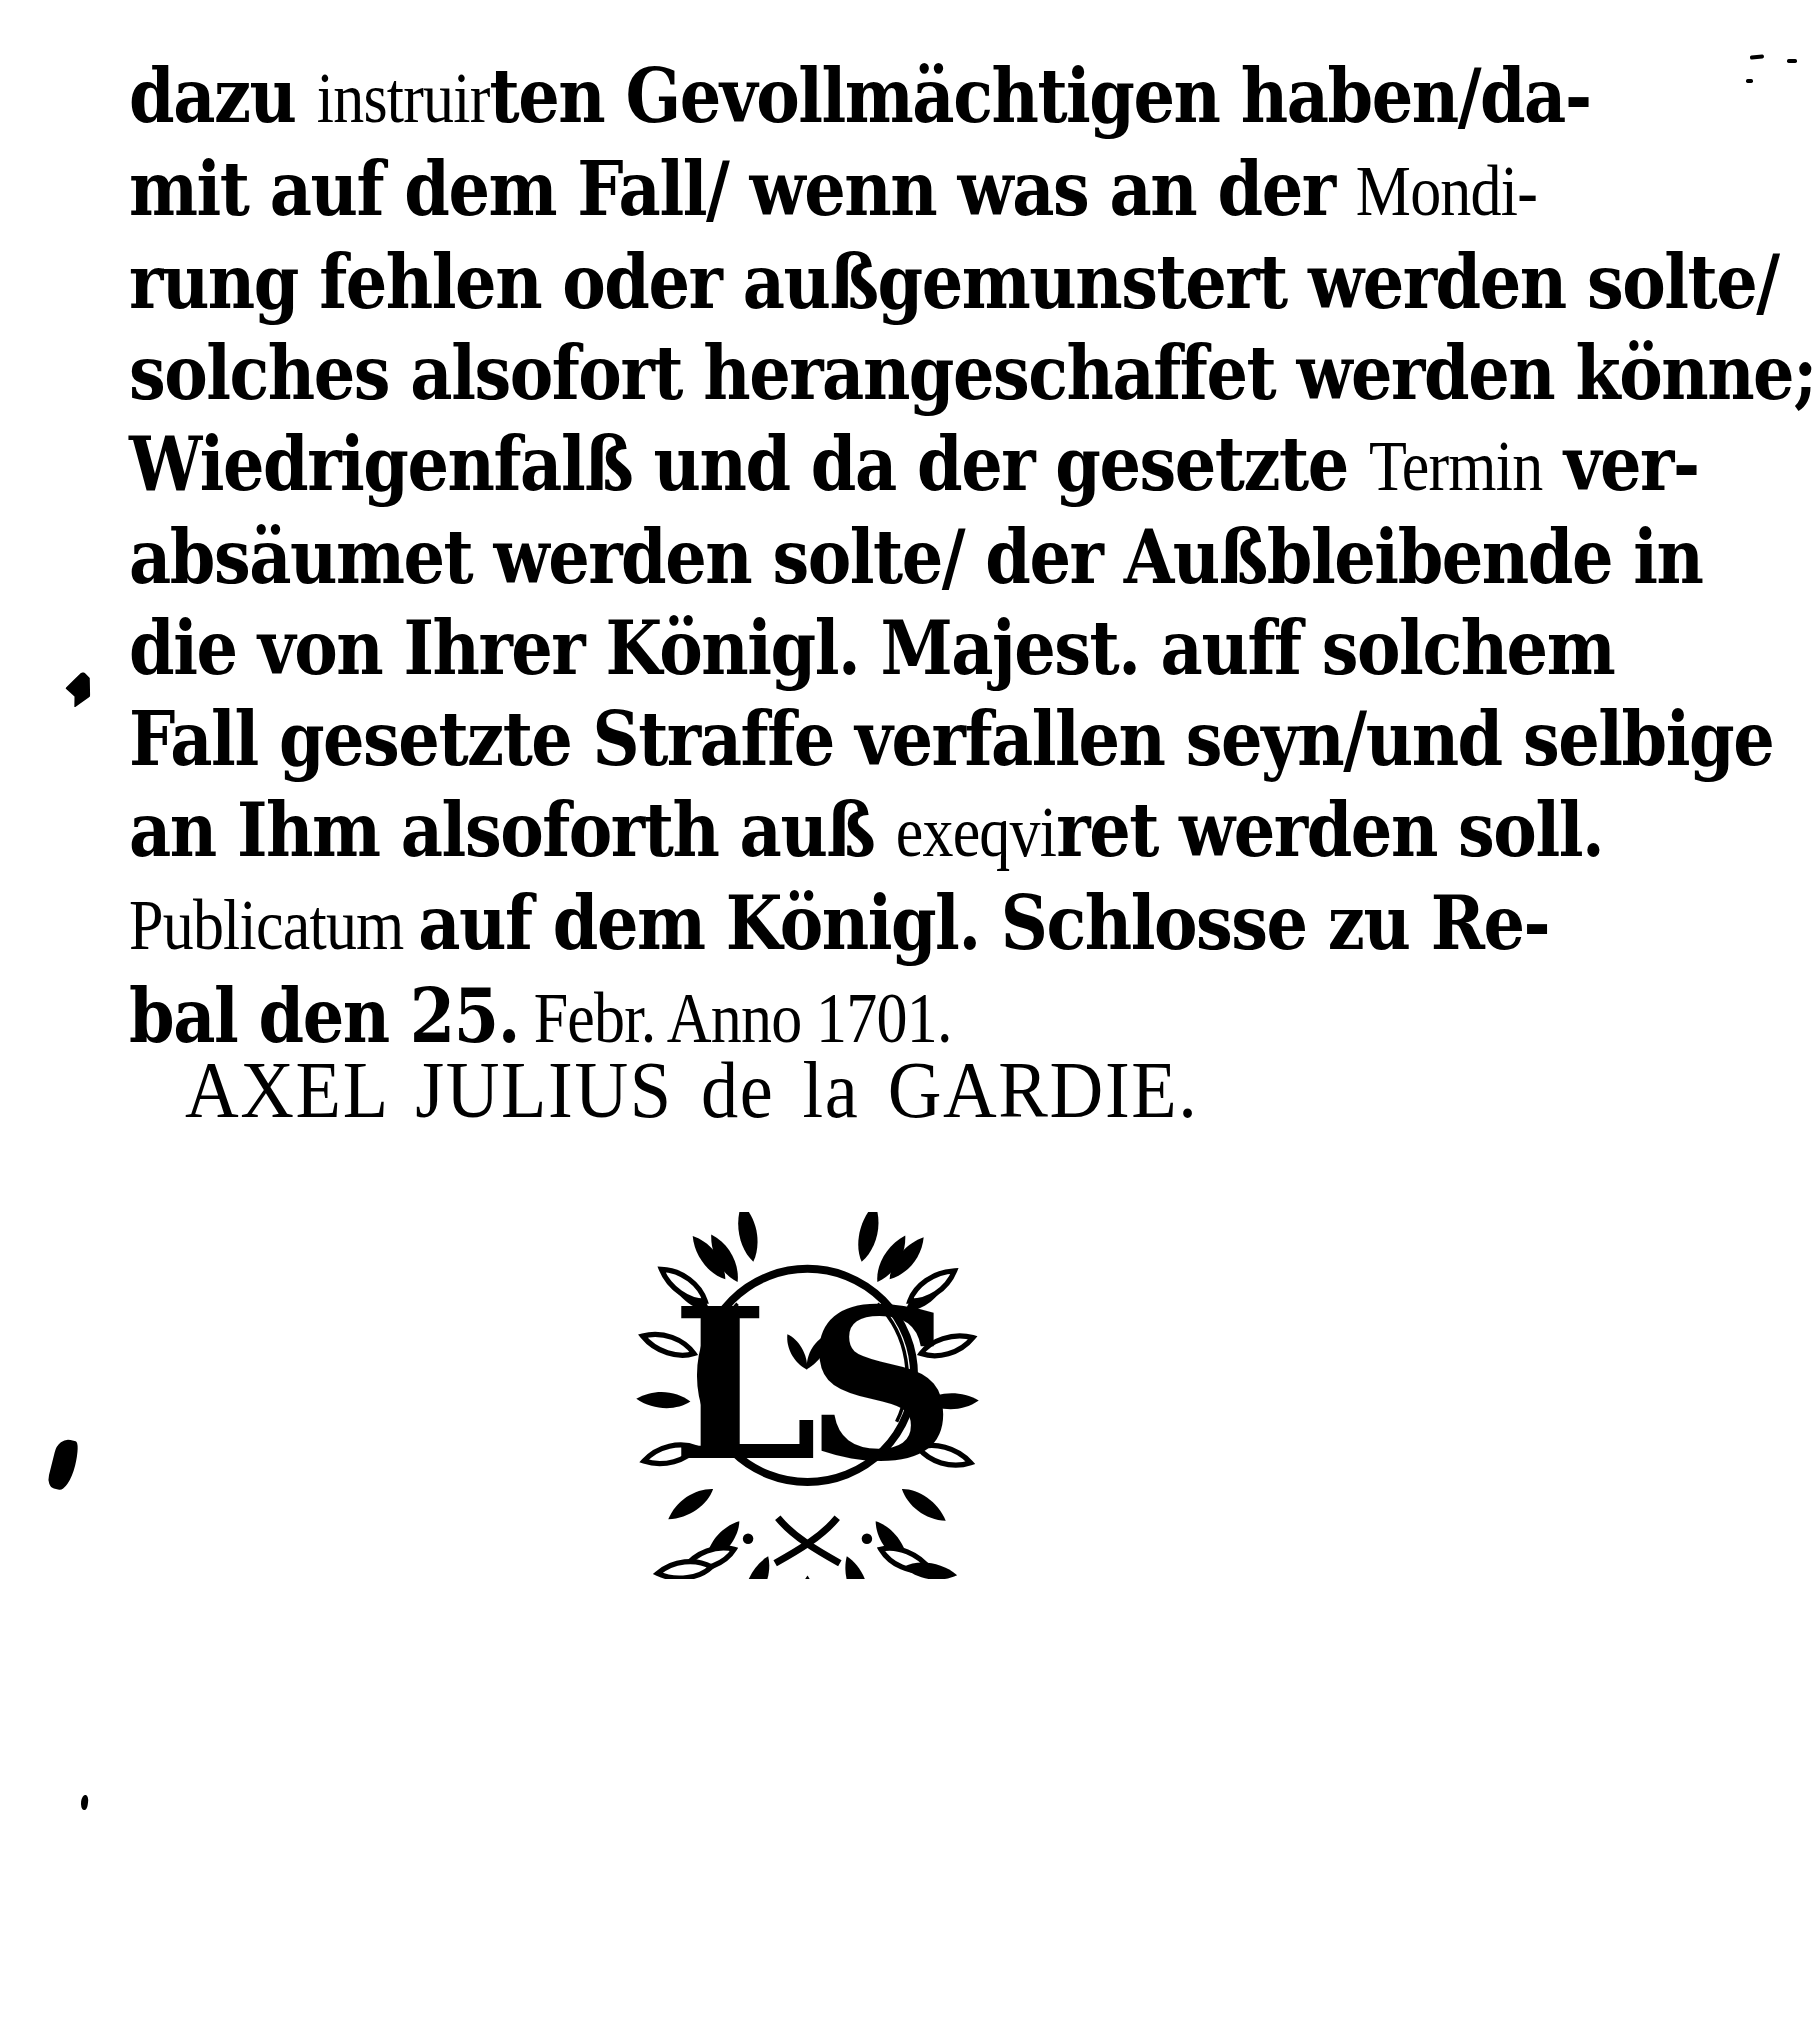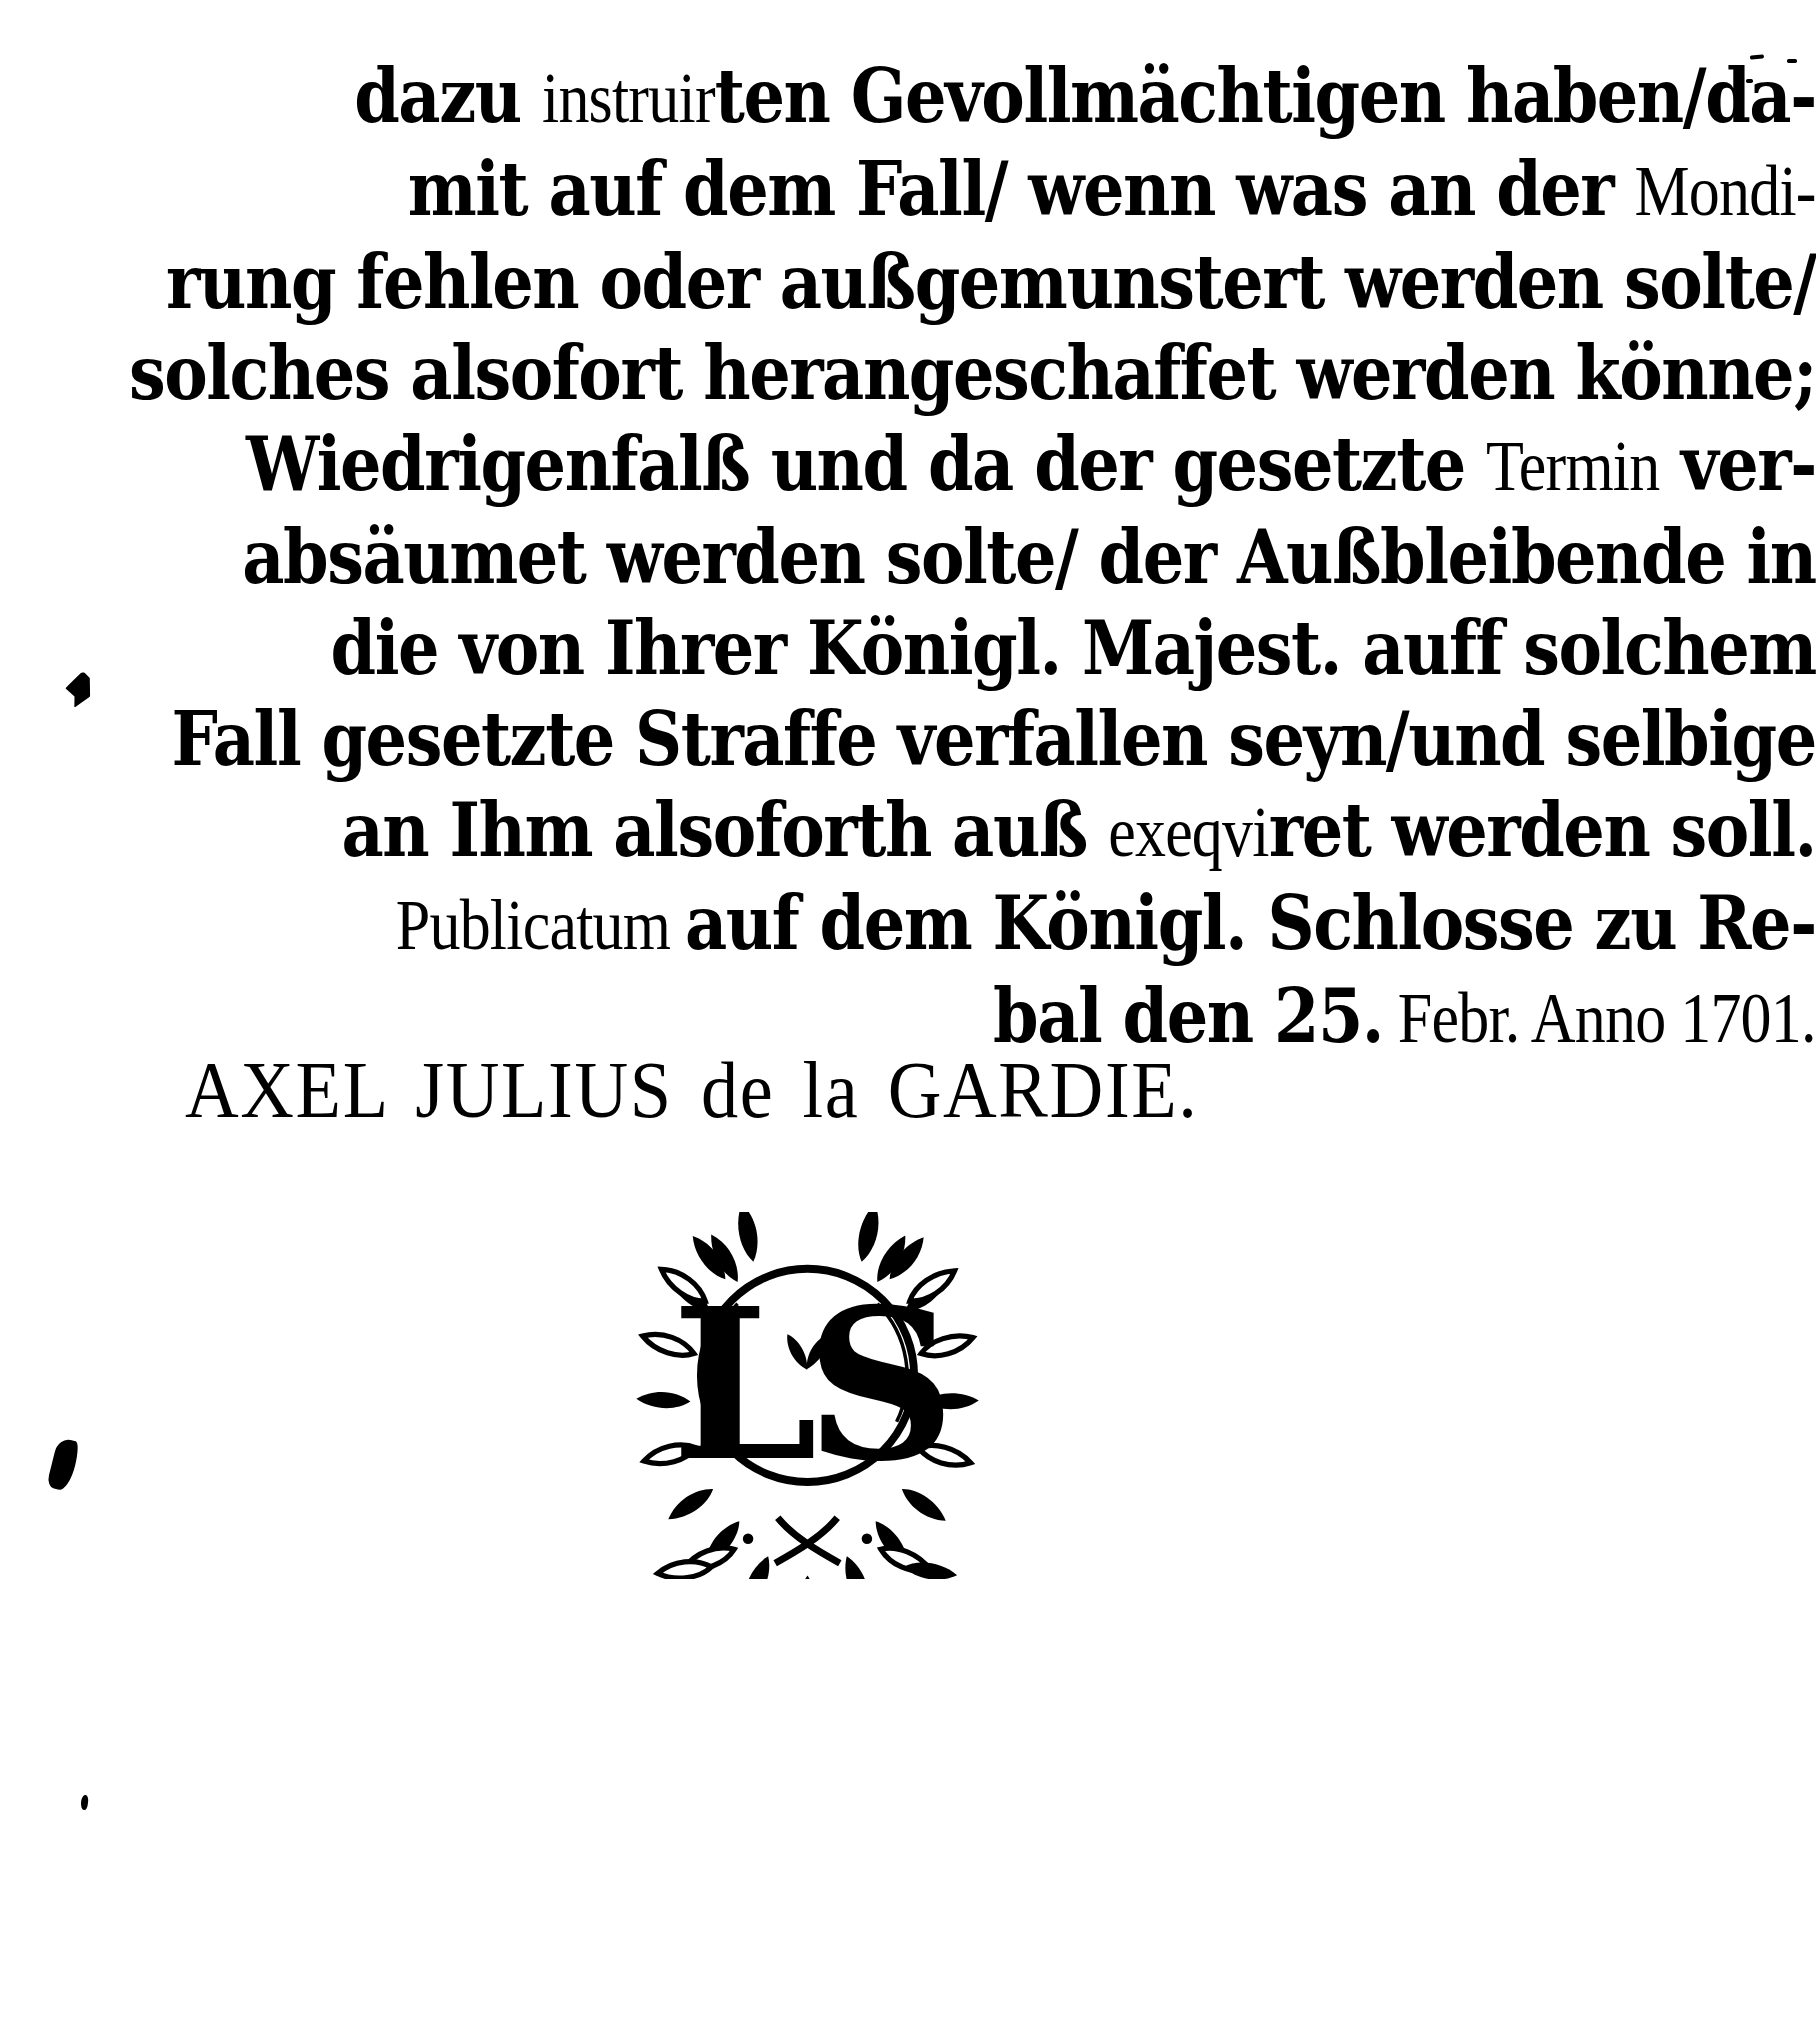--- a/index.html
+++ b/index.html
@@ -4,21 +4,21 @@
 <style>
   html, body { margin: 0; padding: 0; }
   body {
     width: 1817px; height: 2040px;
     background: #ffffff;
     color: #000000;
     position: relative;
     overflow: hidden;
     font-family: "DejaVu Serif", serif;
   }
-  .sheet { position: absolute; inset: 0; text-align: right; }
+  .sheet { position: absolute; inset: 0; }
 
   
   .textblock {
     position: absolute;
     left: 129px; top: 51px;
     white-space: nowrap;
     font-family: "DejaVu Serif", serif;
     font-weight: bold;
     font-size: 75px;
     line-height: 91px;

